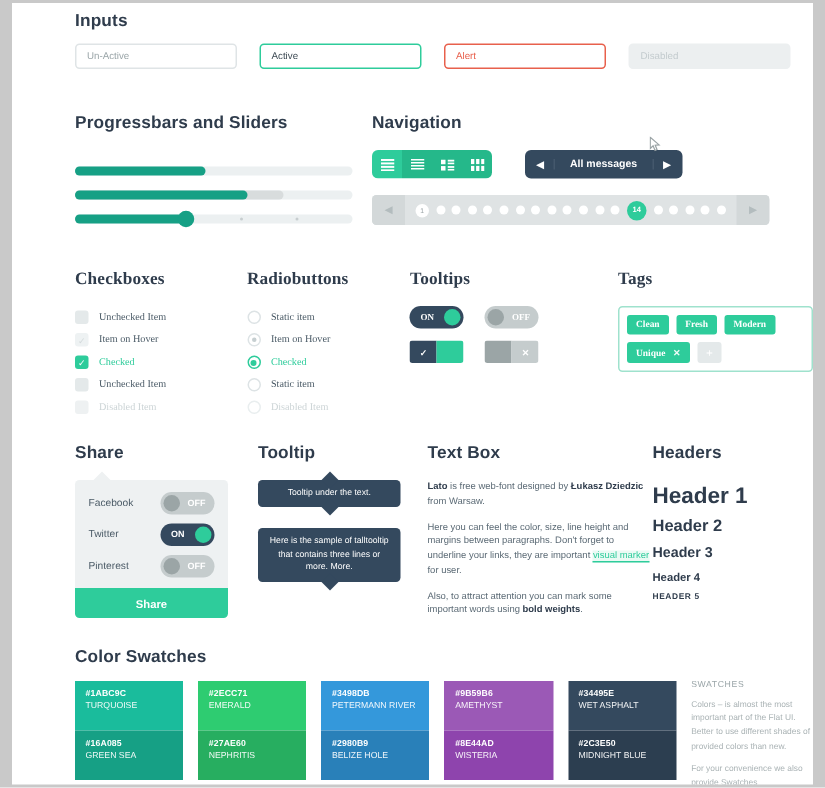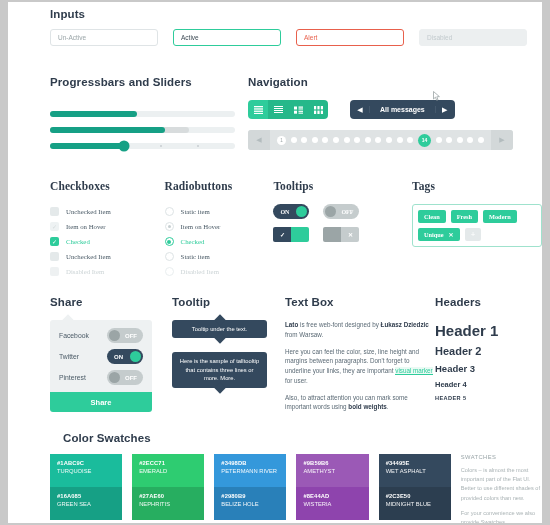--- a/index.html
+++ b/index.html
@@ -144,21 +144,21 @@
   .tb b{color:#2f3c4c;}
   .tb .lnk{color:#2ecc9b;border-bottom:1px solid #2ecc9b;background:#eafaf4;}
   .h1{font-size:15px;font-weight:bold;color:#2f3c4c;margin:0 0 6px;}
   .h2{font-size:11px;font-weight:bold;color:#2f3c4c;margin:0 0 6px;}
   .h3{font-size:9.5px;font-weight:bold;color:#2f3c4c;margin:0 0 6px;}
   .h4{font-size:7.5px;font-weight:bold;color:#2f3c4c;margin:0 0 6px;}
   .h5{font-size:5.6px;font-weight:bold;color:#2f3c4c;margin:0;letter-spacing:.4px;}
 
   
   #sw{position:absolute;left:42px;top:430px;width:492px;}
-  #sw .sec-title{margin-bottom:10px;margin-left:13px;}
+  #sw .sec-title{margin-bottom:10px;}
   .swgrid{display:flex;gap:10px;position:relative;}
   .swcol{width:80px;}
   .swcell{height:33px;padding:6px 7px;box-sizing:border-box;color:#fff;}
   .swcell .hx{font-size:5.8px;font-weight:bold;letter-spacing:.1px;display:block;}
   .swcell .nm{font-size:5.8px;display:block;margin-top:2px;opacity:.93;}
   .swnote{width:90px;}
   .swnote .t{font-size:5.8px;color:#9aa5a8;letter-spacing:.4px;margin-bottom:6px;}
   .swnote p{margin:0 0 6px;font-size:5.6px;line-height:1.65;color:#aab3b5;}
 </style>
 </head>

